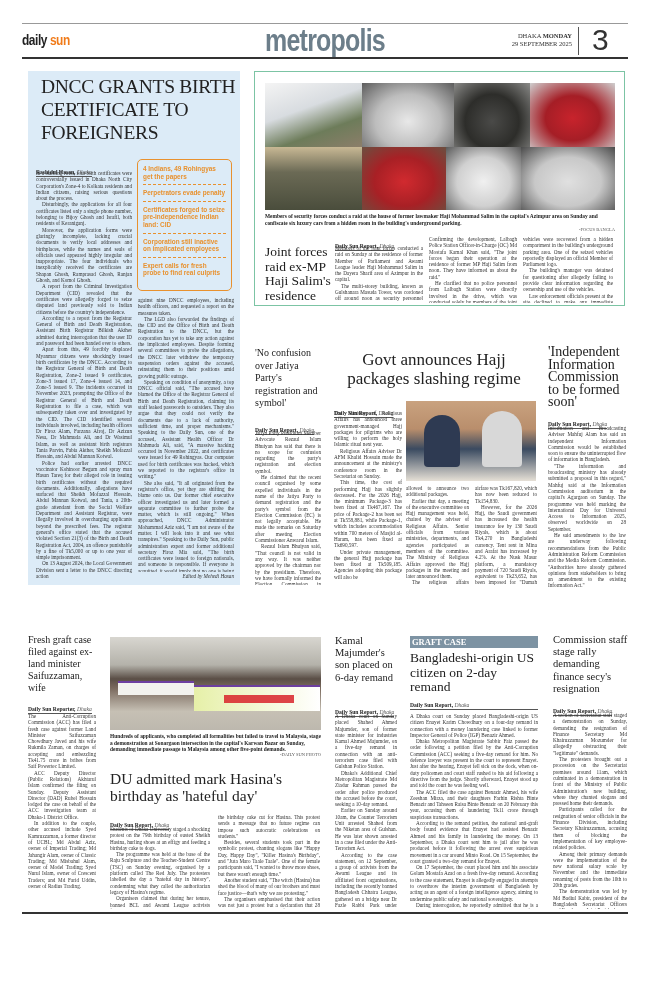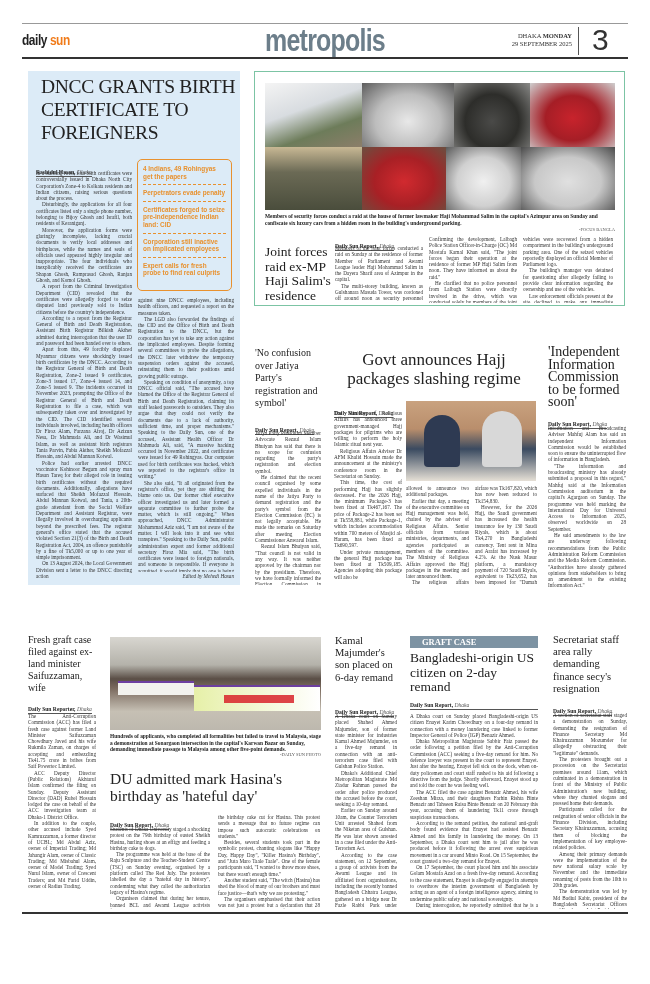--- a/index.html
+++ b/index.html
@@ -182,35 +182,35 @@
 <div class="abs" style="left:335px;top:700px">
   <span class="byline"><span>Daily Sun Report,</span> <i>Dhaka</i></span>
 </div>
 <div class="abs body-text" style="left:335px;top:713px;width:62px;height:196px">
   <p>A Dhaka court on Sunday placed Shahed Ahmed Majumder, son of former state minister for industries Kamal Ahmed Majumder, on a five-day remand in connection with an anti-terrorism case filed with Gulshan Police Station.</p>
   <p>Dhaka's Additional Chief Metropolitan Magistrate Md Ziadur Rahman passed the order after police produced the accused before the court, seeking a 10-day remand.</p>
   <p>Earlier on Sunday around 10am, the Counter Terrorism Unit arrested Shahed from the Niketan area of Gulshan. He was later shown arrested in a case filed under the Anti-Terrorism Act.</p>
   <p>According to the case statement, on 12 September, a group of activists from the Awami League and its affiliated front organisations, including the recently banned Bangladesh Chhatra League, gathered on a bridge near Dr Fazle Rabbi Park under Gulshan Police Station.</p>
 </div>
 
-<div class="abs" style="left:410px;top:636px;width:128px;height:12px;background:#7d93a3;color:#fff;font-family:'Liberation Serif',serif;font-weight:bold;font-size:8.5px;line-height:12px;padding-left:12px">GRAFT CASE</div>
+<div class="abs" style="left:410px;top:636px;width:128px;height:12px;background:#7d93a3;color:#fff;font-family:'Liberation Serif',serif;font-weight:bold;font-size:8.5px;line-height:12px;padding-left:2px">GRAFT CASE</div>
 <div class="abs headline" style="left:410px;top:651px;width:130px;font-size:13.5px;line-height:14.5px">Bangladeshi-origin US citizen on 2-day remand</div>
 <div class="abs" style="left:410px;top:702px;width:128px">
   <span class="byline" style="display:block"><span>Daily Sun Report,</span> <i>Dhaka</i></span>
 </div>
 <div class="abs body-text" style="left:410px;top:713px;width:128px;height:196px">
   <p>A Dhaka court on Sunday placed Bangladeshi-origin US citizen Enayet Karim Chowdhury on a four-day remand in connection with a money laundering case linked to former Inspector General of Police (IGP) Benazir Ahmed.</p>
   <p>Dhaka Metropolitan Magistrate Sabbir Faiz passed the order following a petition filed by the Anti-Corruption Commission (ACC) seeking a five-day remand for him. No defence lawyer was present in the court to represent Enayet. Just after the hearing, Enayet fell sick on the dock, when on-duty policemen and court staff rushed to his aid following a directive from the judge. Shortly afterward, Enayet stood up and told the court he was feeling well.</p>
   <p>The ACC filed the case against Benazir Ahmed, his wife Zeeshan Mirza, and their daughters Farhin Rishta Binte Benazir and Tahseen Raisa Binte Benazir on 20 February this year, accusing them of laundering Tk11 crore through suspicious transactions.</p>
   <p>According to the remand petition, the national anti-graft body found evidence that Enayet had assisted Benazir Ahmed and his family in laundering the money. On 13 September, a Dhaka court sent him to jail after he was produced before it following the arrest over suspicious movement in a car around Minto Road. On 15 September, the court granted a two-day remand for Enayet.</p>
   <p>On 17 September, the court placed him and his associate Golam Mostafa Azad on a fresh five-day remand. According to the case statement, Enayet is allegedly engaged in attempts to overthrow the interim government of Bangladesh by acting as an agent of a foreign intelligence agency, aiming to undermine public safety and national sovereignty.</p>
   <p>During interrogation, he reportedly admitted that he is a Bangladeshi-origin US citizen who arrived in Dhaka from New York on 6 September.</p>
 </div>
 
-<div class="abs headline" style="left:553px;top:634px;width:76px;font-size:10.5px;line-height:12.2px">Secretariat staff area rally demanding finance secy's resignation</div>
+<div class="abs headline" style="left:553px;top:634px;width:76px;font-size:10.5px;line-height:12.2px">Commission staff stage rally demanding finance secy's resignation</div>
 <div class="abs" style="left:553px;top:699px">
   <span class="byline"><span>Daily Sun Report,</span> <i>Dhaka</i></span>
 </div>
 <div class="abs body-text" style="left:553px;top:712px;width:74px;height:197px">
   <p>A section of secretariat staff staged a demonstration on Sunday, demanding the resignation of Finance Secretary Md Khairuzzaman Mozumder for allegedly obstructing their "legitimate" demands.</p>
   <p>The protesters brought out a procession on the Secretariat premises around 11am, which culminated in a demonstration in front of the Ministry of Public Administration's new building, where they chanted slogans and pressed home their demands.</p>
   <p>Participants called for the resignation of senior officials in the Finance Division, including Secretary Khairuzzaman, accusing them of blocking the implementation of key employee-related policies.</p>
   <p>Among their primary demands were the implementation of the new national salary scale by November and the immediate renaming of posts from the 10th to 20th grades.</p>
   <p>The demonstration was led by Md Badiul Kabir, president of the Bangladesh Secretariat Officers and Employees Joint Parishad.</p>
 </div>

